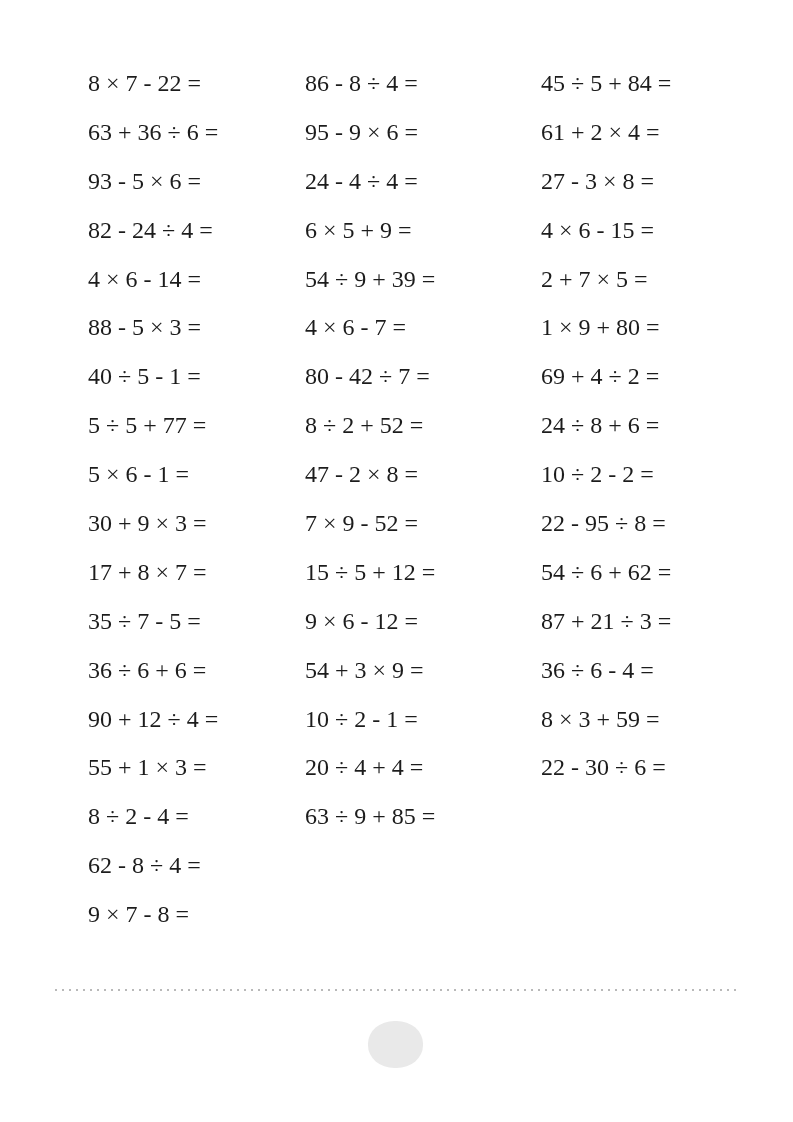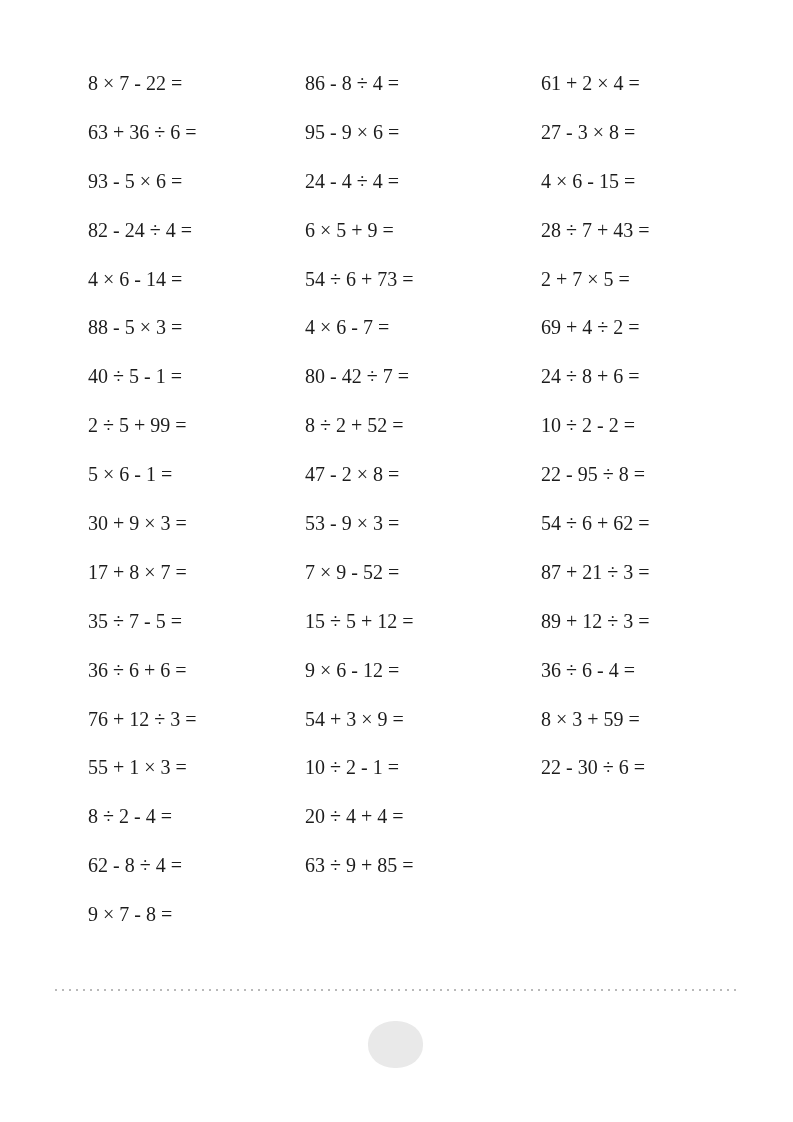--- a/index.html
+++ b/index.html
@@ -19,21 +19,21 @@
     position: absolute;
     top: 59px;
   }
   .col-0 { left: 88px; }
   .col-1 { left: 305px; }
   .col-2 { left: 541px; }
   .row {
     height: 48.9px;
     display: flex;
     align-items: center;
-    font-size: 20px;
+    font-size: 24px;
     color: var(--text-color, #1c1c1c);
     white-space: nowrap;
   }
   .divider {
     position: absolute;
     left: 55px;
     top: 989px;
     width: 683px;
     height: 2px;
     background: repeating-linear-gradient(
@@ -57,63 +57,62 @@
 
 <div class="page">
   <div class="col col-0">
       <div class="row">8 × 7 - 22 =</div>
       <div class="row">63 + 36 ÷ 6 =</div>
       <div class="row">93 - 5 × 6 =</div>
       <div class="row">82 - 24 ÷ 4 =</div>
       <div class="row">4 × 6 - 14 =</div>
       <div class="row">88 - 5 × 3 =</div>
       <div class="row">40 ÷ 5 - 1 =</div>
-      <div class="row">2 ÷ 5 + 99 =</div>
+      <div class="row">5 ÷ 5 + 77 =</div>
       <div class="row">5 × 6 - 1 =</div>
       <div class="row">30 + 9 × 3 =</div>
       <div class="row">17 + 8 × 7 =</div>
       <div class="row">35 ÷ 7 - 5 =</div>
       <div class="row">36 ÷ 6 + 6 =</div>
-      <div class="row">76 + 12 ÷ 3 =</div>
+      <div class="row">90 + 12 ÷ 4 =</div>
       <div class="row">55 + 1 × 3 =</div>
       <div class="row">8 ÷ 2 - 4 =</div>
       <div class="row">62 - 8 ÷ 4 =</div>
       <div class="row">9 × 7 - 8 =</div>
     </div>
   <div class="col col-1">
       <div class="row">86 - 8 ÷ 4 =</div>
       <div class="row">95 - 9 × 6 =</div>
       <div class="row">24 - 4 ÷ 4 =</div>
       <div class="row">6 × 5 + 9 =</div>
-      <div class="row">54 ÷ 6 + 73 =</div>
+      <div class="row">54 ÷ 9 + 39 =</div>
       <div class="row">4 × 6 - 7 =</div>
       <div class="row">80 - 42 ÷ 7 =</div>
       <div class="row">8 ÷ 2 + 52 =</div>
       <div class="row">47 - 2 × 8 =</div>
-      <div class="row">53 - 9 × 3 =</div>
       <div class="row">7 × 9 - 52 =</div>
       <div class="row">15 ÷ 5 + 12 =</div>
       <div class="row">9 × 6 - 12 =</div>
       <div class="row">54 + 3 × 9 =</div>
       <div class="row">10 ÷ 2 - 1 =</div>
       <div class="row">20 ÷ 4 + 4 =</div>
       <div class="row">63 ÷ 9 + 85 =</div>
     </div>
   <div class="col col-2">
+      <div class="row">45 ÷ 5 + 84 =</div>
       <div class="row">61 + 2 × 4 =</div>
       <div class="row">27 - 3 × 8 =</div>
       <div class="row">4 × 6 - 15 =</div>
-      <div class="row">28 ÷ 7 + 43 =</div>
       <div class="row">2 + 7 × 5 =</div>
+      <div class="row">1 × 9 + 80 =</div>
       <div class="row">69 + 4 ÷ 2 =</div>
       <div class="row">24 ÷ 8 + 6 =</div>
       <div class="row">10 ÷ 2 - 2 =</div>
       <div class="row">22 - 95 ÷ 8 =</div>
       <div class="row">54 ÷ 6 + 62 =</div>
       <div class="row">87 + 21 ÷ 3 =</div>
-      <div class="row">89 + 12 ÷ 3 =</div>
       <div class="row">36 ÷ 6 - 4 =</div>
       <div class="row">8 × 3 + 59 =</div>
       <div class="row">22 - 30 ÷ 6 =</div>
     </div>
   <div class="divider"></div>
   <div class="footer-oval"></div>
 </div>
 
 </body></html>

